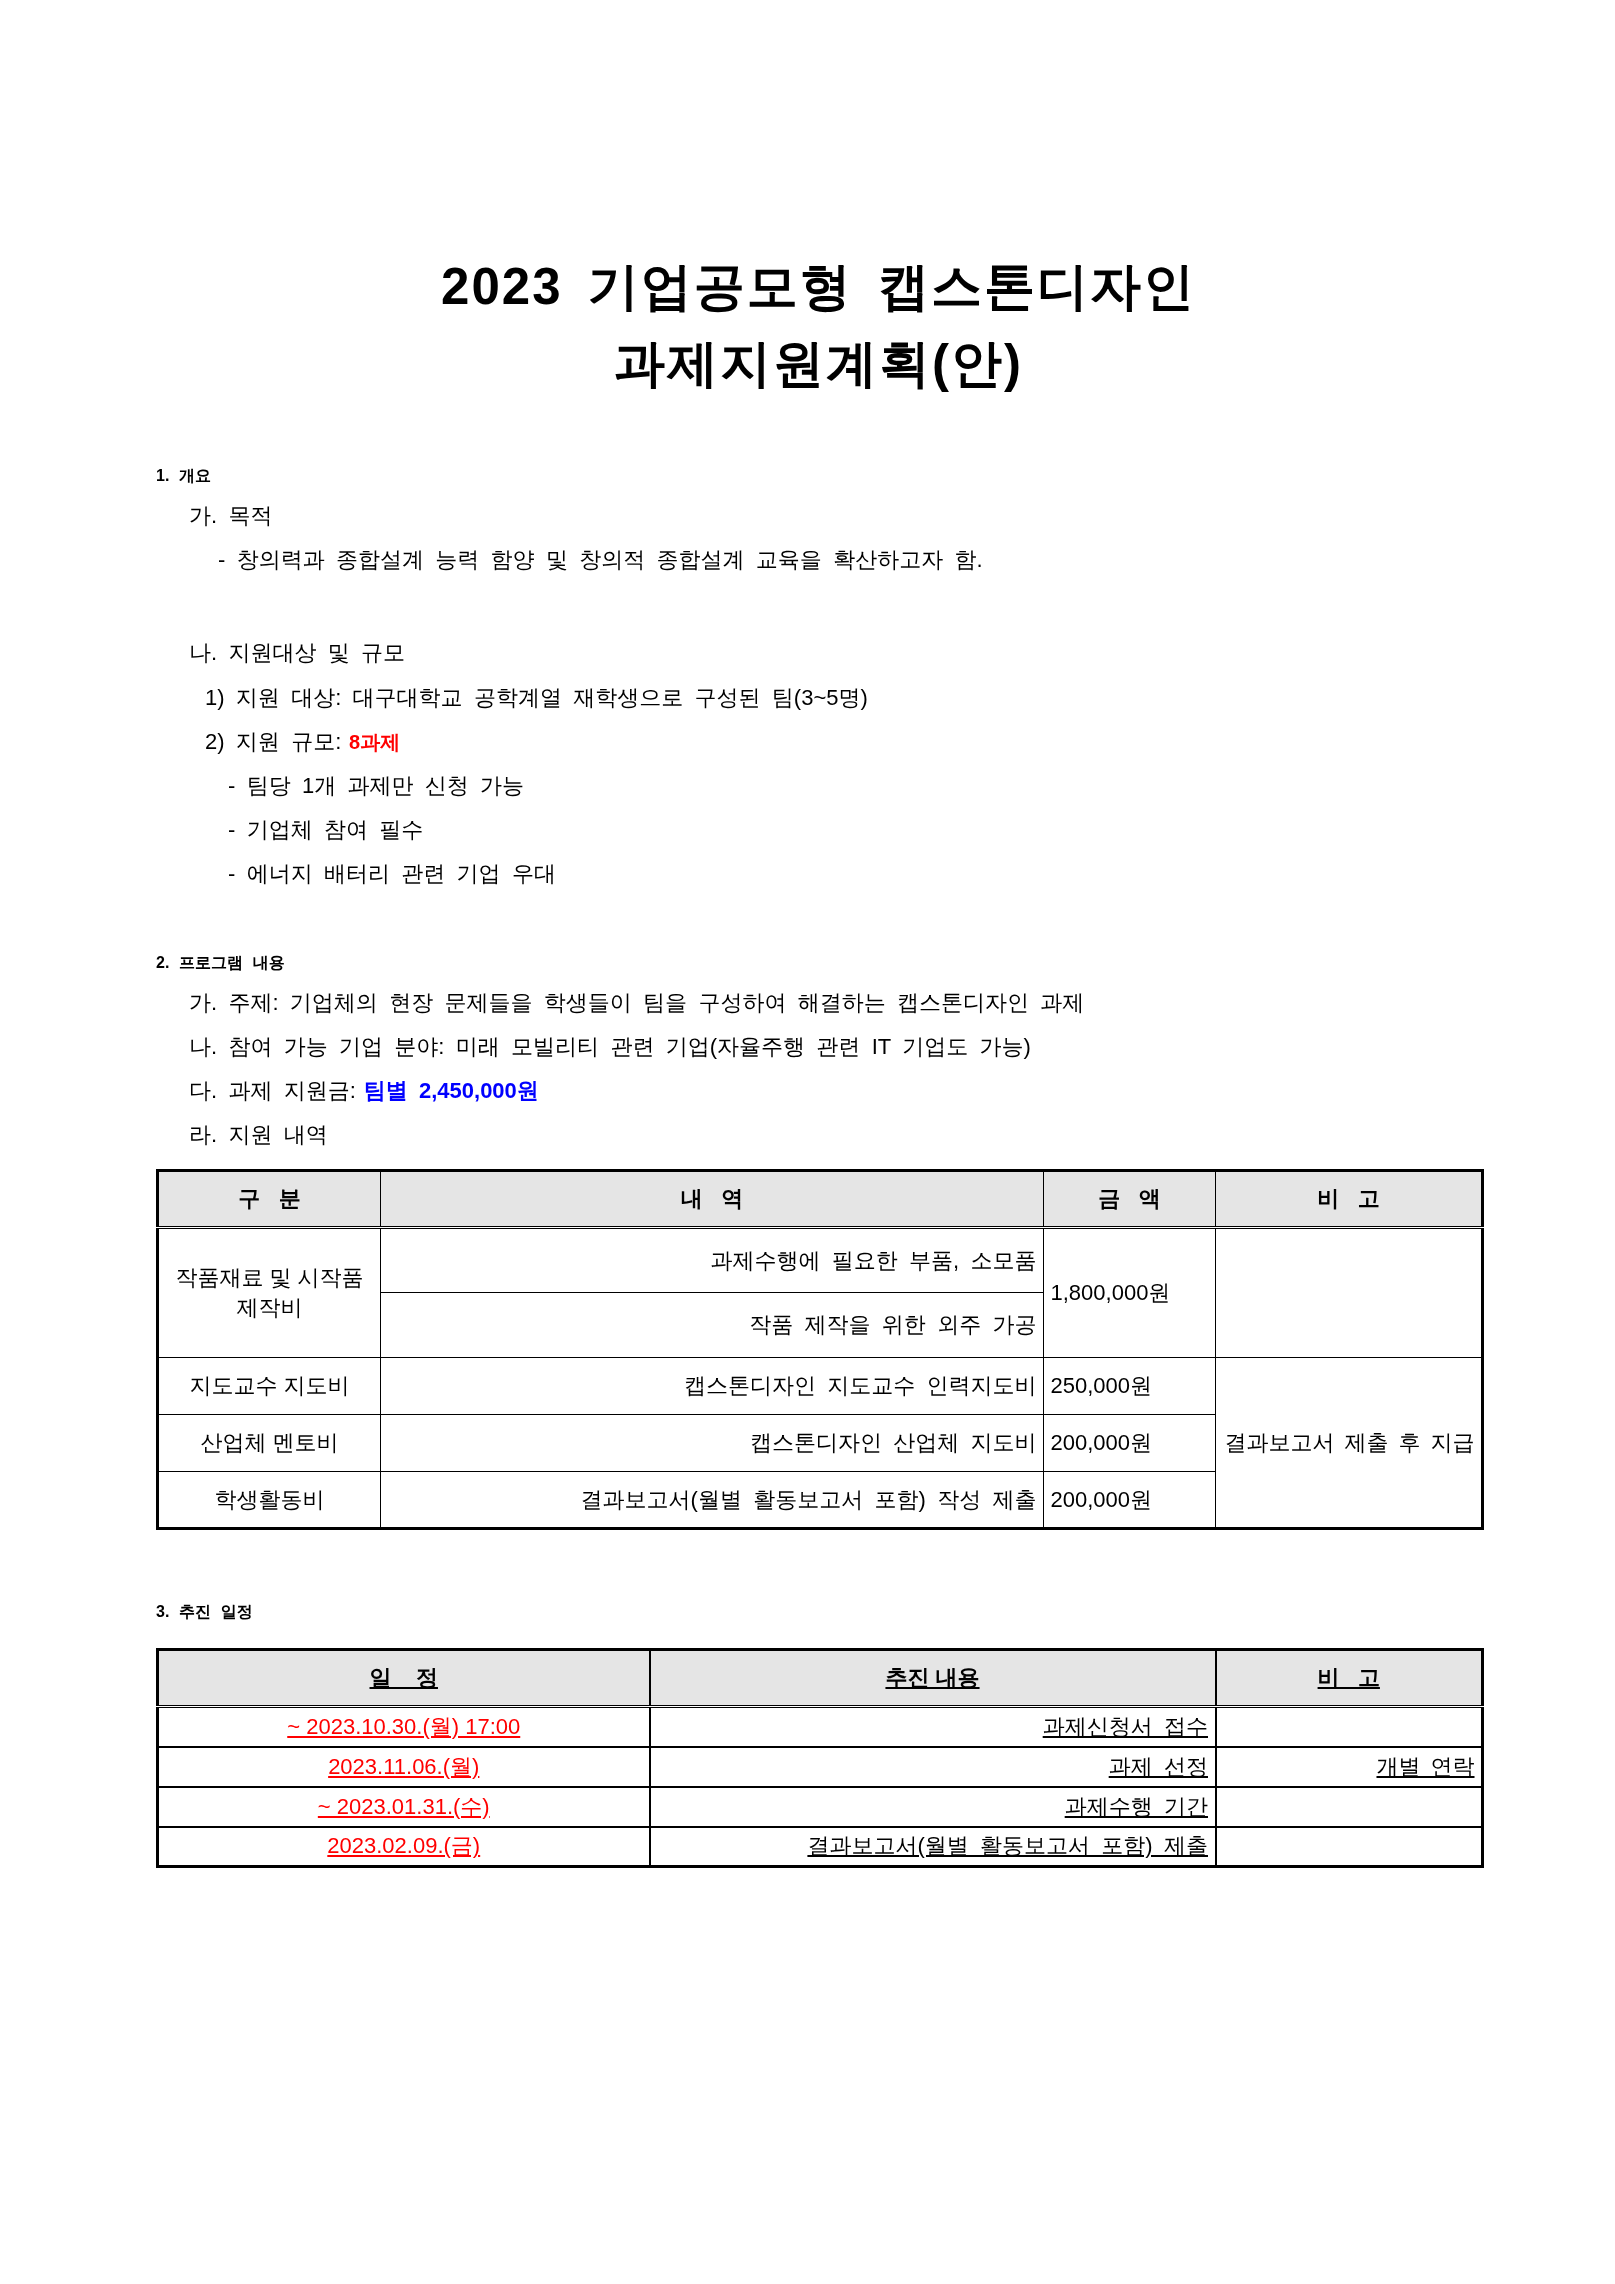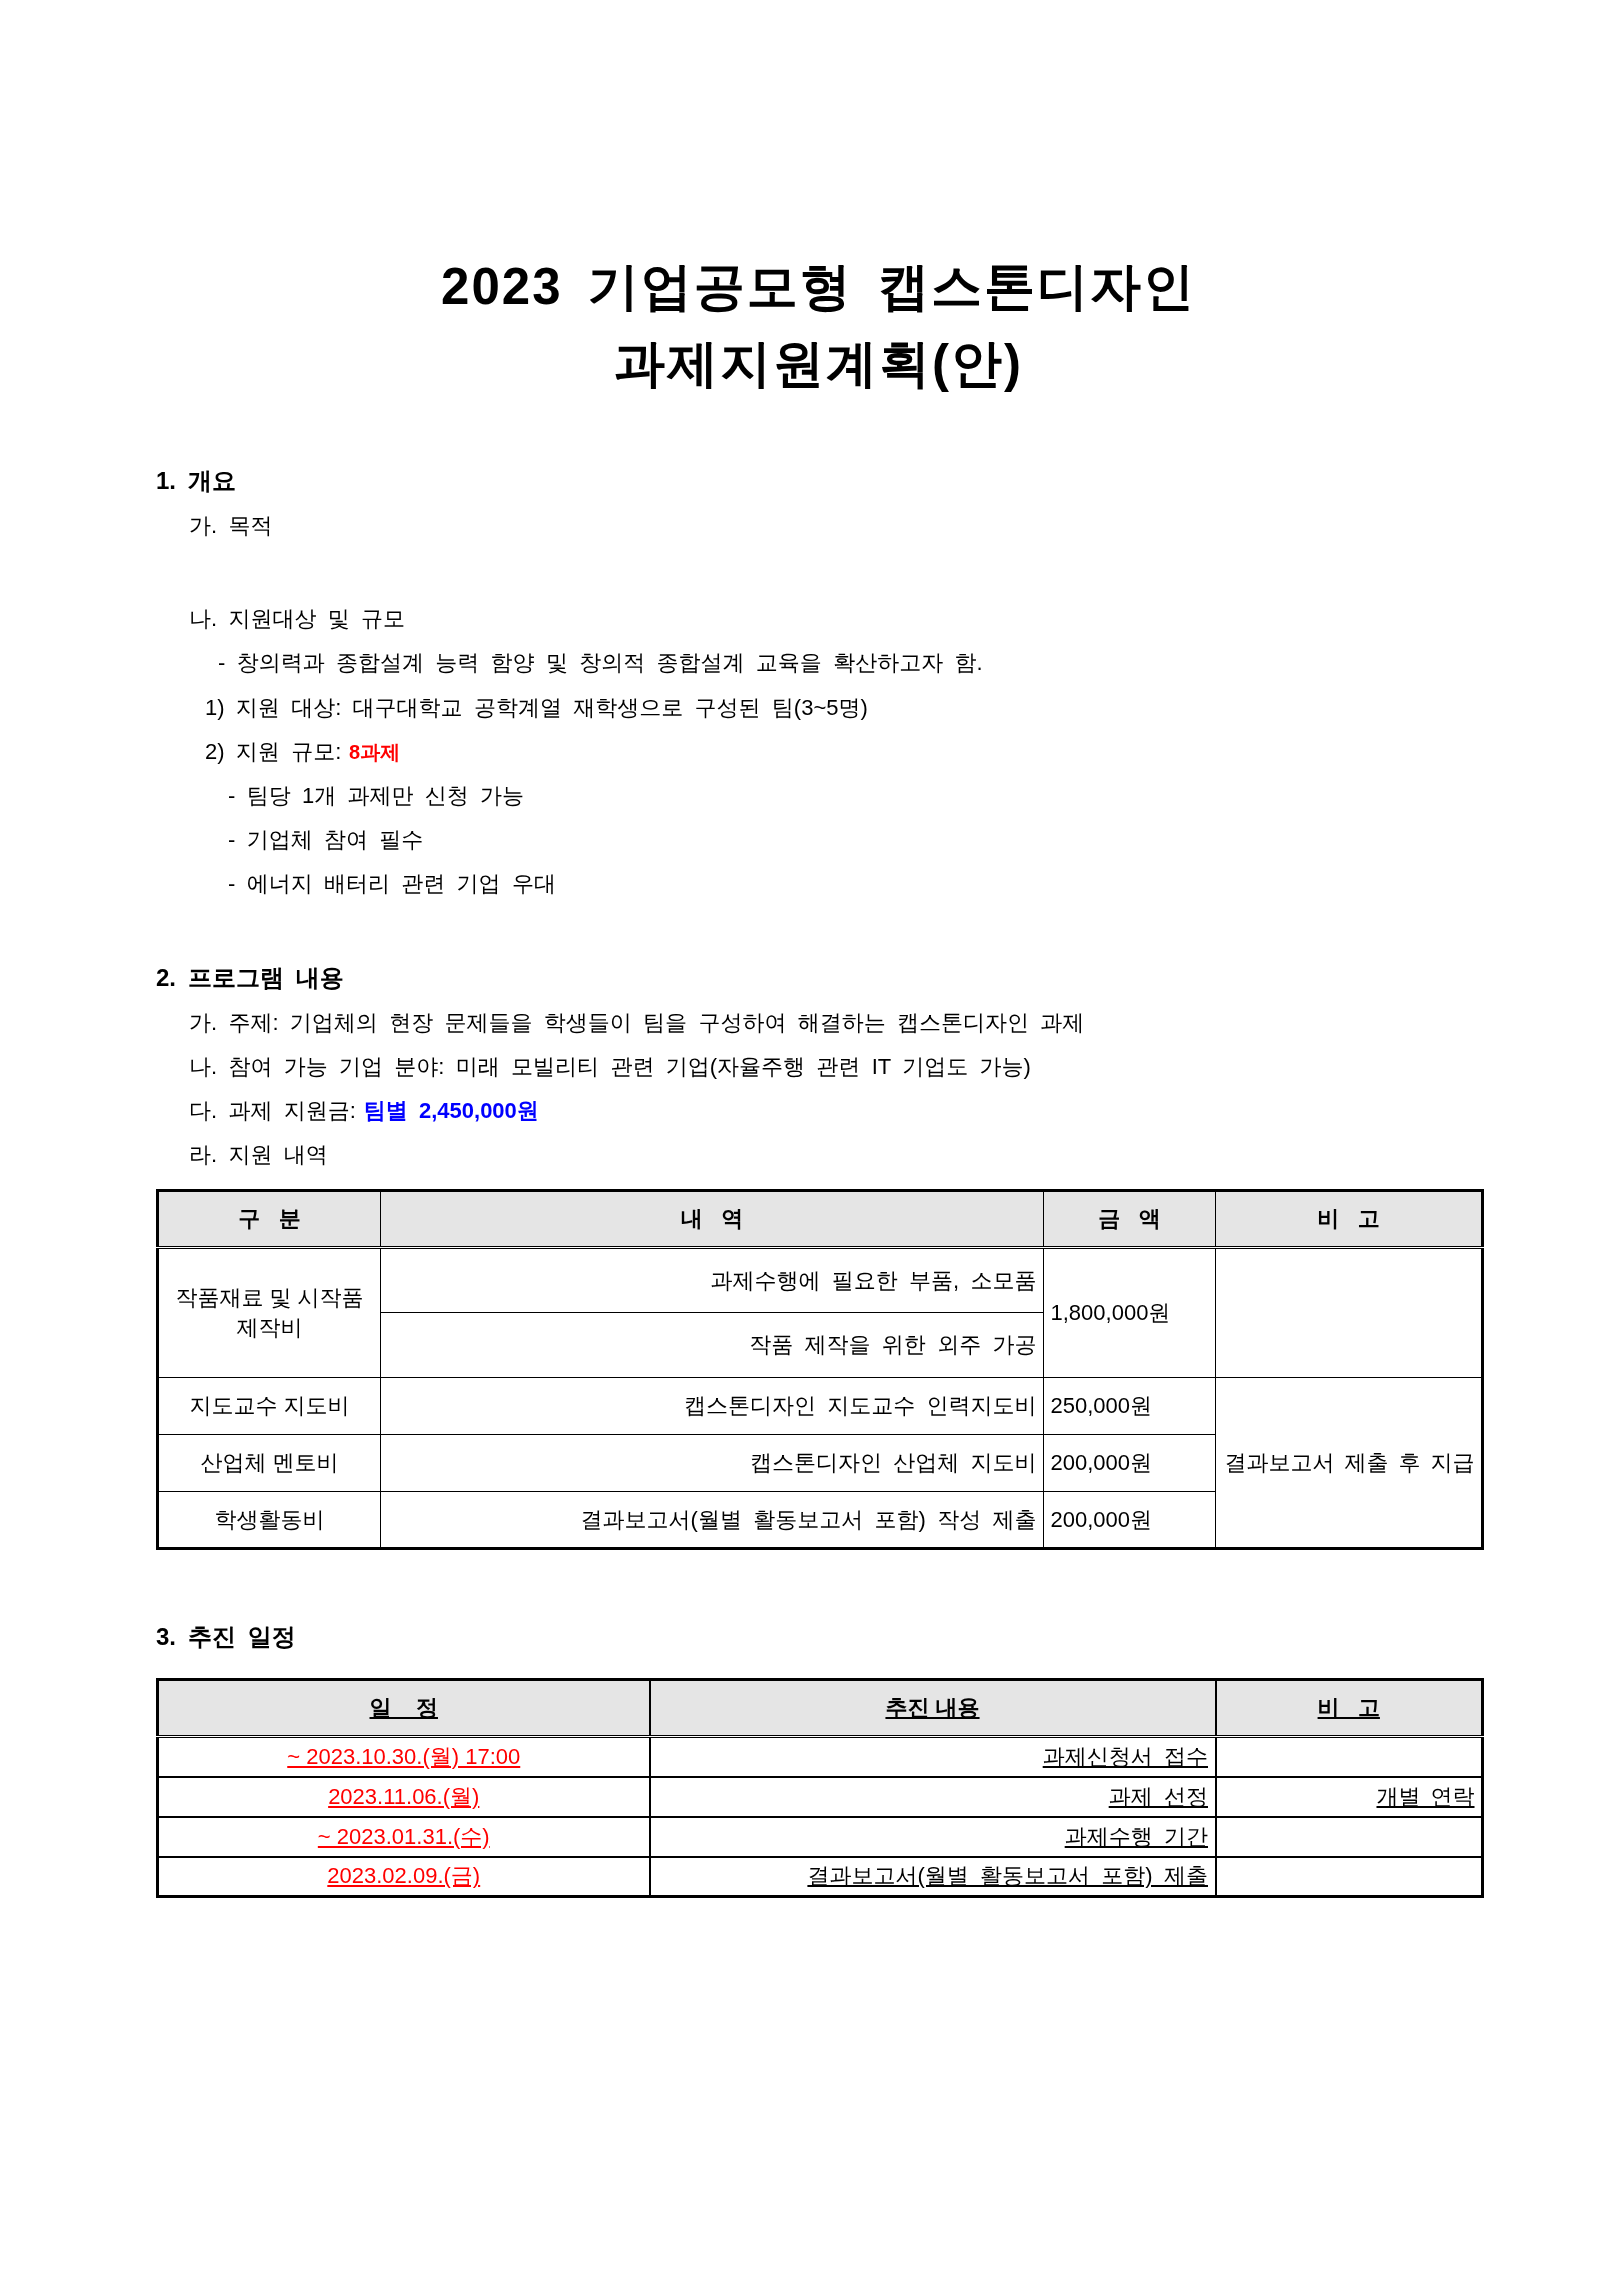--- a/index.html
+++ b/index.html
@@ -21,21 +21,21 @@
   .doc-title {
     padding-top: 249px;
     text-align: center;
     font-size: 51px;
     font-weight: 700;
     line-height: 1.5;
     letter-spacing: 2px;
     word-spacing: 9px;
   }
   .heading {
-    font-size: 24px;
+    font-size: 16px;
     font-weight: 700;
     line-height: 1.25;
     word-spacing: 5.2px;
   }
   .line {
     font-size: 22px;
     line-height: 1.3;
     margin-top: 15.6px;
     word-spacing: 5.2px;
   }
@@ -87,23 +87,23 @@
 <div class="page">
   <div class="content">
 
     <div class="doc-title">
       <div>2023 기업공모형 캡스톤디자인</div>
       <div>과제지원계획(안)</div>
     </div>
 
     <div class="heading mt-sec">1. 개요</div>
     <div class="line ind-1">가. 목적</div>
+    <div class="line ind-3">- 창의력과 종합설계 능력 함양 및 창의적 종합설계 교육을 확산하고자 함.</div>
+
     <div class="line ind-1 mt-para">나. 지원대상 및 규모</div>
-
-    <div class="line ind-3">- 창의력과 종합설계 능력 함양 및 창의적 종합설계 교육을 확산하고자 함.</div>
     <div class="line ind-2">1) 지원 대상: 대구대학교 공학계열 재학생으로 구성된 팀(3~5명)</div>
     <div class="line ind-2">
       <span>2) 지원 규모:</span><span class="red-strong">8과제</span>
     </div>
     <div class="line ind-4">- 팀당 1개 과제만 신청 가능</div>
     <div class="line ind-4">- 기업체 참여 필수</div>
     <div class="line ind-4">- 에너지 배터리 관련 기업 우대</div>
 
     <div class="heading mt-sec">2. 프로그램 내용</div>
     <div class="line ind-1">가. 주제: 기업체의 현장 문제들을 학생들이 팀을 구성하여 해결하는 캡스톤디자인 과제</div>

